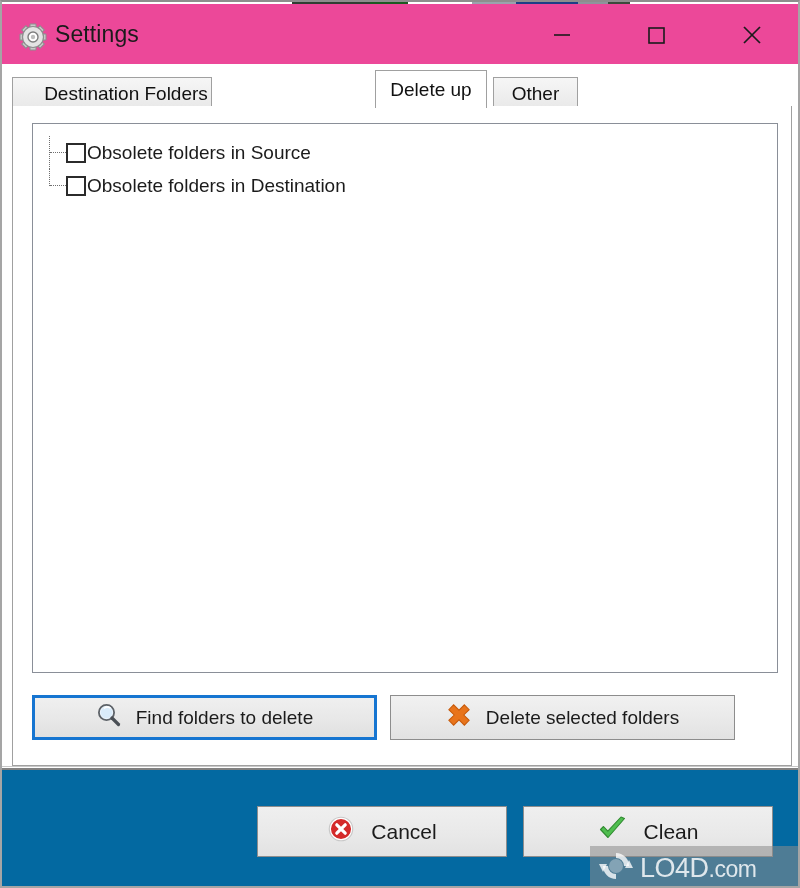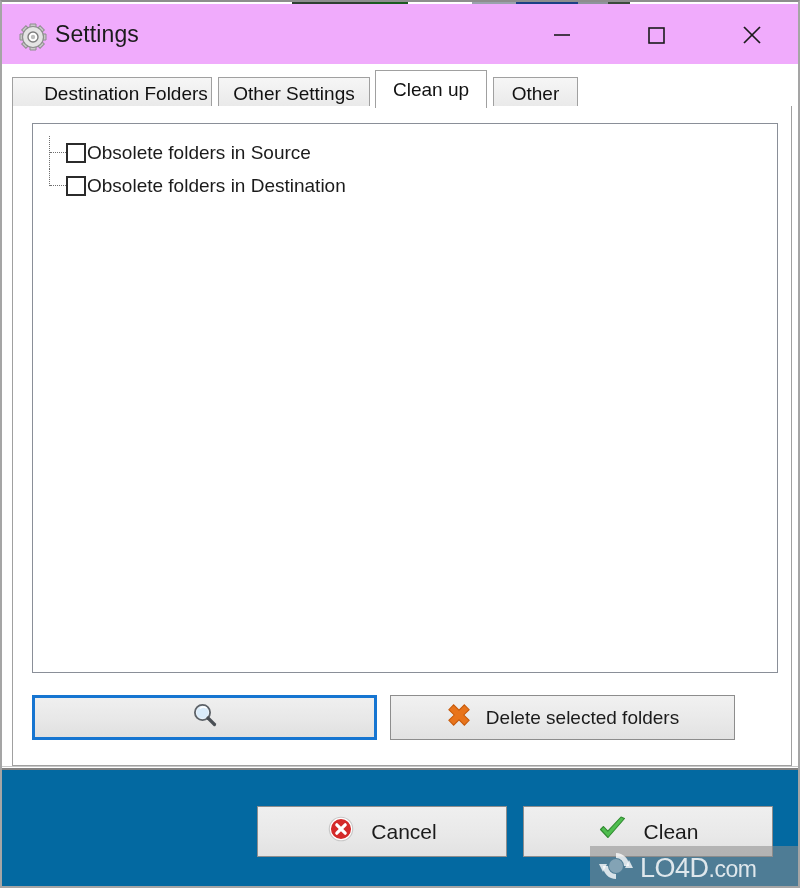--- a/index.html
+++ b/index.html
@@ -29,21 +29,21 @@
     width: 800px; height: 3px;
     overflow: hidden;
   }
   .artifact-strip i { position: absolute; top: 0; height: 3px; display:block; }
 
   
   #titlebar {
     position: absolute;
     left: 0; top: 2px;
     width: 796px; height: 60px;
-    background: #f0abfc;
+    background: #ec4899;
   }
   #app-icon {
     position: absolute; left: 16px; top: 18px;
     width: 30px; height: 30px;
   }
   #title-text {
     position: absolute; left: 53px; top: 17px;
     font-size: 23px; color: #1b1b1b;
     letter-spacing: .1px;
     white-space: nowrap;
@@ -292,25 +292,22 @@
         <line x1="5" y1="21" x2="21" y2="37" stroke="#1b1b1b" stroke-width="1.7"></line>
         <line x1="21" y1="21" x2="5" y2="37" stroke="#1b1b1b" stroke-width="1.7"></line>
       </svg>
     </button>
   </div>
 
   <div id="tabstrip">
     <div class="tab inactive" id="tab-0">
       <span>Destination Folders</span>
     </div>
-    <div class="tab inactive" id="tab-1">
-      <span>Other Settings</span>
-    </div>
     <div class="tab active" id="tab-2">
-      <span>Clean up</span>
+      <span>Delete up</span>
     </div>
     <div class="tab inactive" id="tab-3">
       <span>Other</span>
     </div>
   </div>
 
   <div id="tabpage">
 
     <div id="treepanel">
 
@@ -336,20 +333,21 @@
 
     <div class="act-btn" id="btn-find">
       <span>
         <svg width="26" height="26" viewBox="0 0 26 26">
           <circle cx="10.5" cy="10.5" r="7.6" fill="#e8f2fb" stroke="#5d6268" stroke-width="1.8"></circle>
           <circle cx="10.5" cy="10.5" r="5.6" fill="#d9ebfa" stroke="none"></circle>
           <path d="M8,6.5 A5.5,5.5 0 0,1 14.5,6" fill="none" stroke="#ffffff" stroke-width="1.6"></path>
           <line x1="16" y1="16" x2="22.5" y2="22.5" stroke="#4a4f55" stroke-width="3.2" stroke-linecap="round"></line>
         </svg>
       </span>
+      <span>Find folders to delete</span>
     </div>
 
     <div class="act-btn" id="btn-delete">
       <span>
         <svg width="26" height="26" viewBox="0 0 26 26">
           <g transform="translate(13,13) rotate(45)" fill="#e8741b" stroke="#c75a0b" stroke-width="1">
             <path d="M-3.4,-11 L3.4,-11 L3.4,-3.4 L11,-3.4 L11,3.4 L3.4,3.4 L3.4,11 L-3.4,11 L-3.4,3.4 L-11,3.4 L-11,-3.4 L-3.4,-3.4 Z"></path>
           </g>
         </svg>
       </span>

